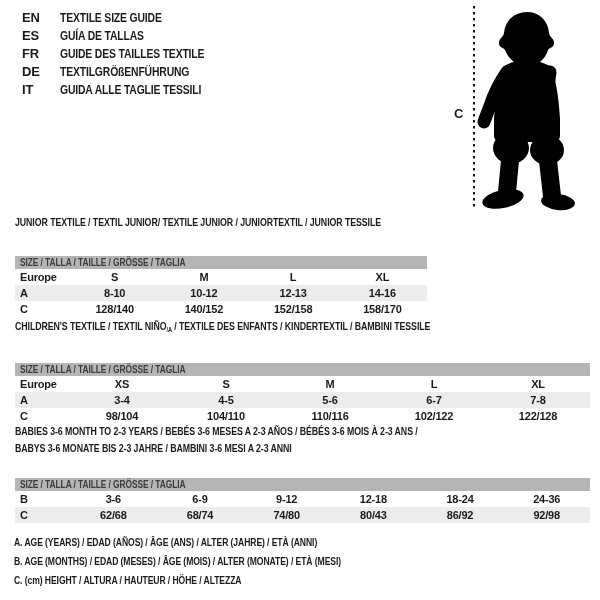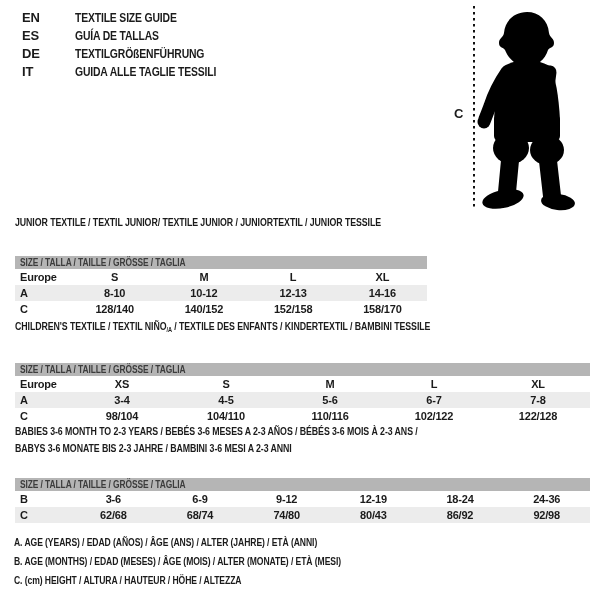--- a/index.html
+++ b/index.html
@@ -13,21 +13,21 @@
   .page{
     position:relative;width:600px;height:600px;background:#fff;overflow:hidden;
     font-family:"Liberation Sans","DejaVu Sans",sans-serif;color:var(--ink);
     font-weight:700;
   }
   .cond{transform:scaleX(0.8);transform-origin:0 50%;white-space:nowrap;display:inline-block;}
   .cond2{transform:scaleX(0.78);transform-origin:0 50%;white-space:nowrap;display:inline-block;}
 
   
   .lang-list{position:absolute;left:22px;top:8px;}
-  .lang-row{height:18px;display:flex;align-items:center;font-size:13px;letter-spacing:-0.2px;gap:15px;}
+  .lang-row{height:18px;display:flex;align-items:center;font-size:13px;letter-spacing:-0.2px;}
   .lang-code{width:38px;display:inline-block;}
   .lang-title{display:inline-block;}
 
   
   .figure{position:absolute;left:448px;top:2px;width:152px;height:212px;}
   .c-label{position:absolute;left:6px;top:104px;font-size:13px;}
   .figure svg{position:absolute;left:0;top:0;}
 
   
   .section-title{position:absolute;left:15px;font-size:11px;letter-spacing:-0.1px;line-height:17px;}
@@ -60,20 +60,24 @@
   <div class="lang-list">
     <div class="lang-row">
       <span class="lang-code">EN</span>
       <span class="lang-title cond">TEXTILE SIZE GUIDE</span>
     </div>
     <div class="lang-row">
       <span class="lang-code">ES</span>
       <span class="lang-title cond">GUÍA DE TALLAS</span>
     </div>
     <div class="lang-row">
+      <span class="lang-code">FR</span>
+      <span class="lang-title cond">GUIDE DES TAILLES TEXTILE</span>
+    </div>
+    <div class="lang-row">
       <span class="lang-code">DE</span>
       <span class="lang-title cond">TEXTILGRÖßENFÜHRUNG</span>
     </div>
     <div class="lang-row">
       <span class="lang-code">IT</span>
       <span class="lang-title cond">GUIDA ALLE TAGLIE TESSILI</span>
     </div>
   </div>
 
   <div class="figure">
@@ -165,21 +169,21 @@
     <span class="cond">BABIES 3-6 MONTH TO 2-3 YEARS / BEBÉS 3-6 MESES A 2-3 AÑOS / BÉBÉS 3-6 MOIS À 2-3 ANS /</span><br>
     <span class="cond">BABYS 3-6 MONATE BIS 2-3 JAHRE / BAMBINI 3-6 MESI A 2-3 ANNI</span>
   </div>
   <div class="size-table t3" style="top:462px;">
     <div class="t-bar"><span class="t-bar-inner">SIZE / TALLA / TAILLE / GRÖSSE / TAGLIA</span></div>
     <div class="t-row">
       <span class="cell label">B</span>
       <span class="cell">3-6</span>
       <span class="cell">6-9</span>
       <span class="cell">9-12</span>
-      <span class="cell">12-19</span>
+      <span class="cell">12-18</span>
       <span class="cell">18-24</span>
       <span class="cell">24-36</span>
     </div>
     <div class="t-row alt">
       <span class="cell label">C</span>
       <span class="cell">62/68</span>
       <span class="cell">68/74</span>
       <span class="cell">74/80</span>
       <span class="cell">80/43</span>
       <span class="cell">86/92</span>

